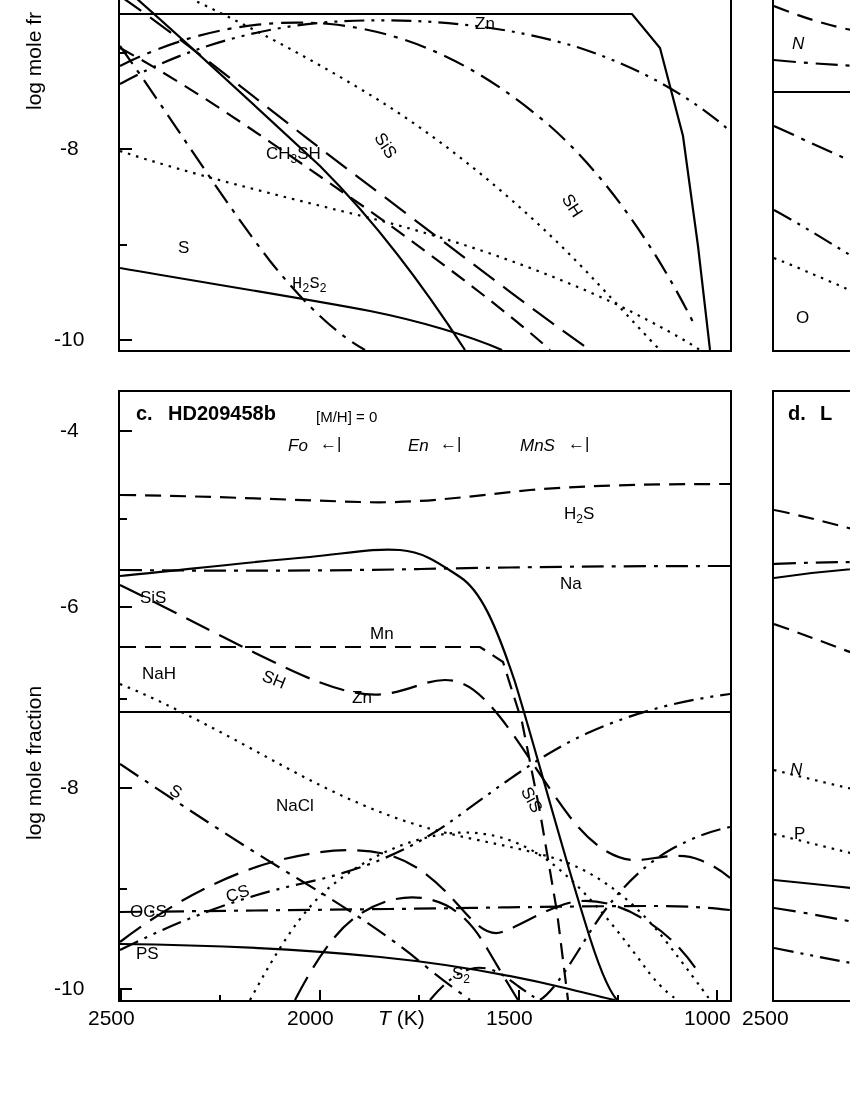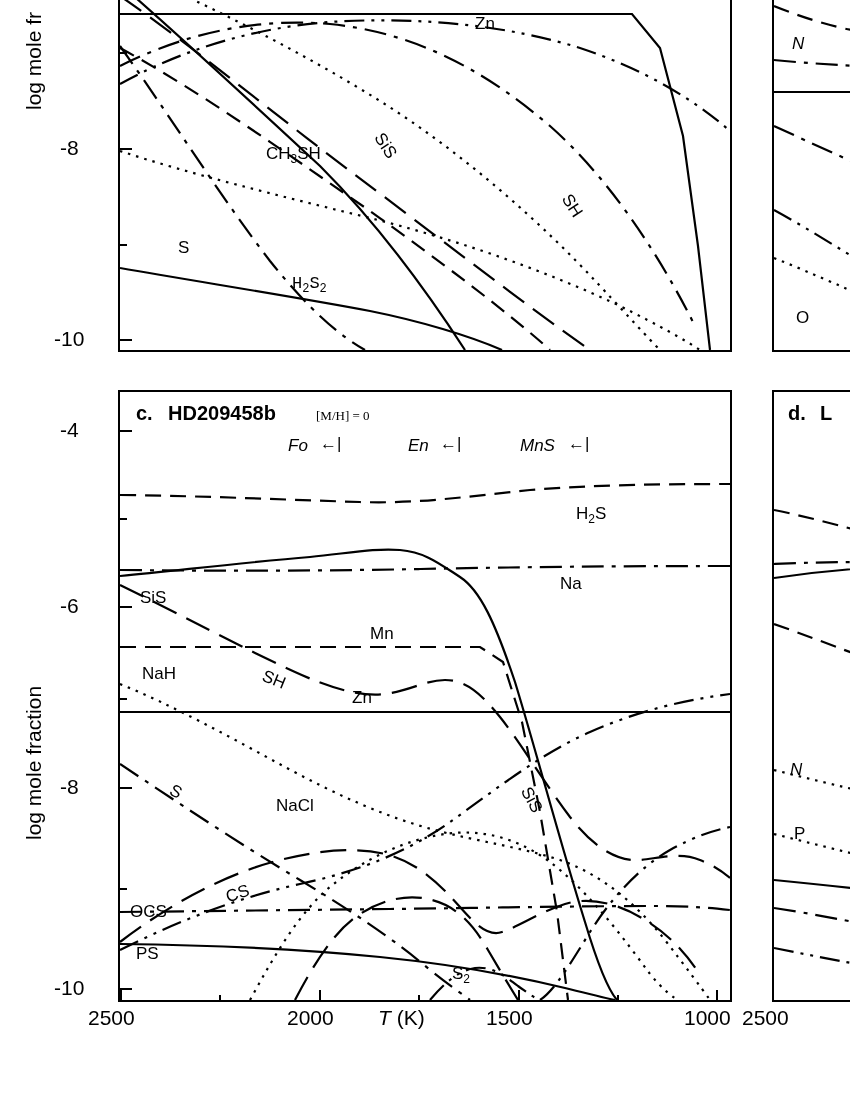--- a/index.html
+++ b/index.html
@@ -20,21 +20,21 @@
   .tick-label{position:absolute;font-size:21px;white-space:nowrap;}
   .xtick-label{position:absolute;font-size:21px;white-space:nowrap;}
 
   
   .tick{position:absolute;background:#000;}
 
   
   .plab{position:absolute;font-size:17px;white-space:nowrap;}
   .plab.it{font-style:italic;}
   .ptitle{position:absolute;font-size:20px;font-weight:bold;white-space:nowrap;}
-  .psub{position:absolute;font-size:13px;white-space:nowrap;font-family:Liberation Serif, serif;}
+  .psub{position:absolute;font-size:15px;white-space:nowrap;}
   .xaxis-title{position:absolute;font-size:21px;white-space:nowrap;}
   .xaxis-title i{font-style:italic;}
 
   svg{display:block;}
   .curve{fill:none;stroke:#000;stroke-width:2.2;}
 </style>
 </head>
 <body>
 
 <div id="root">
@@ -139,21 +139,21 @@
     <div class="ptitle" style="left:48px; top:10px;">HD209458b</div>
     <div class="psub" style="left:196px; top:16px;">[M/H] = 0</div>
 
     <div class="plab it" style="left:168px; top:44px;">Fo</div>
     <div class="plab" style="left:200px; top:42px;">←|</div>
     <div class="plab it" style="left:288px; top:44px;">En</div>
     <div class="plab" style="left:320px; top:42px;">←|</div>
     <div class="plab it" style="left:400px; top:44px;">MnS</div>
     <div class="plab" style="left:448px; top:42px;">←|</div>
 
-    <div class="plab" style="left:456px; top:112px;">H<sub style="font-size:12px;">2</sub>S</div>
+    <div class="plab" style="left:444px; top:112px;">H<sub style="font-size:12px;">2</sub>S</div>
     <div class="plab" style="left:440px; top:182px;">Na</div>
     <div class="plab" style="left:20px; top:196px;">SiS</div>
     <div class="plab" style="left:250px; top:232px;">Mn</div>
     <div class="plab" style="left:22px; top:272px;">NaH</div>
     <div class="plab" style="left:142px; top:278px; transform:rotate(22deg);">SH</div>
     <div class="plab" style="left:232px; top:296px;">Zn</div>
     <div class="plab" style="left:50px; top:390px; transform:rotate(28deg);">S</div>
     <div class="plab" style="left:156px; top:404px;">NaCl</div>
     <div class="plab" style="left:398px; top:398px; transform:rotate(62deg);">SiS</div>
     <div class="plab" style="left:10px; top:510px;">OCS</div>

